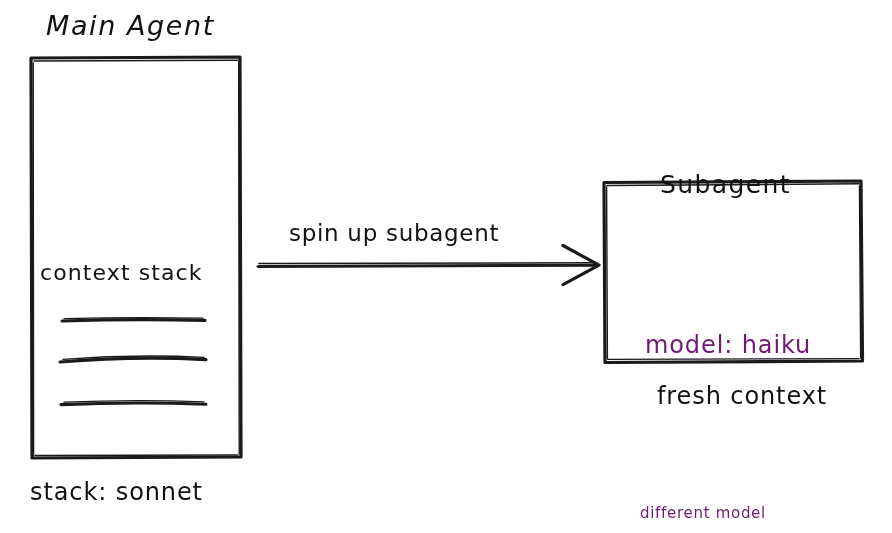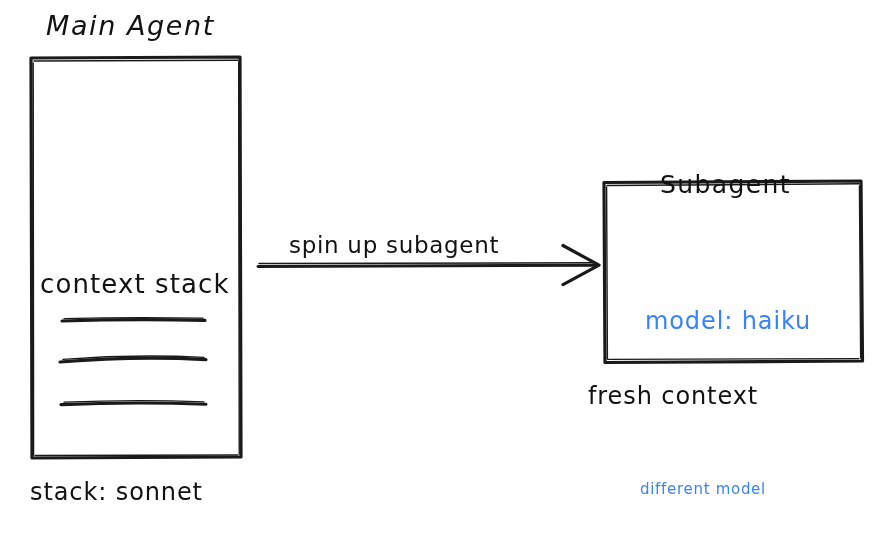--- a/index.html
+++ b/index.html
@@ -23,57 +23,57 @@
     height: 533px;
   }
   .lbl {
     position: absolute;
     white-space: nowrap;
     color: #121212;
     font-family: "DejaVu Sans", sans-serif;
     font-weight: 400;
     letter-spacing: 0.4px;
   }
-  .blue { color: #3b82f6; }
+  .blue { color: #701a75; margin-top: 24px; }
 
   
   #main-agent-title {
     left: 46px; top: 10px;
     font-size: 27px;
     font-style: italic;
     letter-spacing: 1.6px;
   }
   #context-stack-label {
-    left: 40px; top: 269px;
-    font-size: 26px;
+    left: 40px; top: 260px;
+    font-size: 22px;
     letter-spacing: 1.1px;
   }
   #main-model-label {
     left: 30px; top: 478px;
     font-size: 24px;
     letter-spacing: 0.9px;
   }
   #arrow-label {
-    left: 289px; top: 232px;
+    left: 289px; top: 220px;
     font-size: 23px;
     letter-spacing: 0.7px;
   }
   #subagent-title {
     left: 660px; top: 134px;
     font-size: 25px;
     letter-spacing: 1.4px;
     margin-top: 36px;
   }
   #subagent-model-label {
     left: 645px; top: 307px;
     font-size: 24px;
     letter-spacing: 0.9px;
   }
   #fresh-context-label {
-    left: 588px; top: 382px;
+    left: 657px; top: 382px;
     font-size: 24px;
     letter-spacing: 0.9px;
   }
   #different-model-label {
     left: 640px; top: 480px;
     font-size: 15px;
     letter-spacing: 0.7px;
   }
 </style>
 </head>

